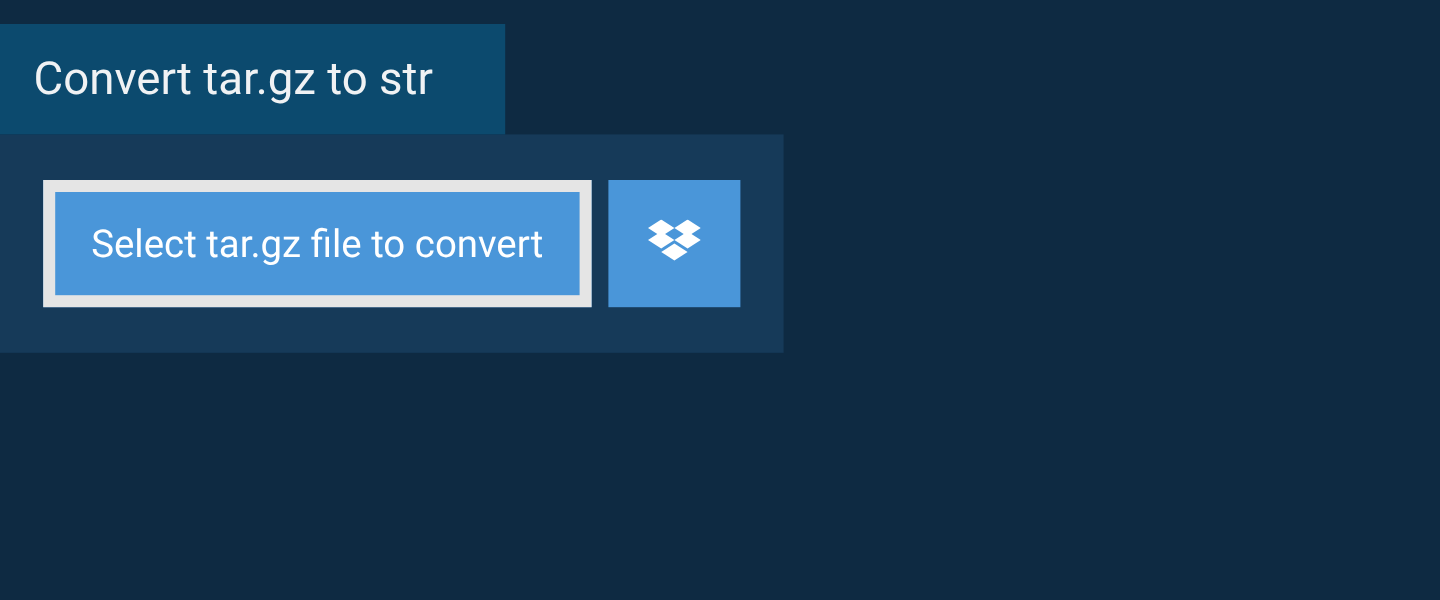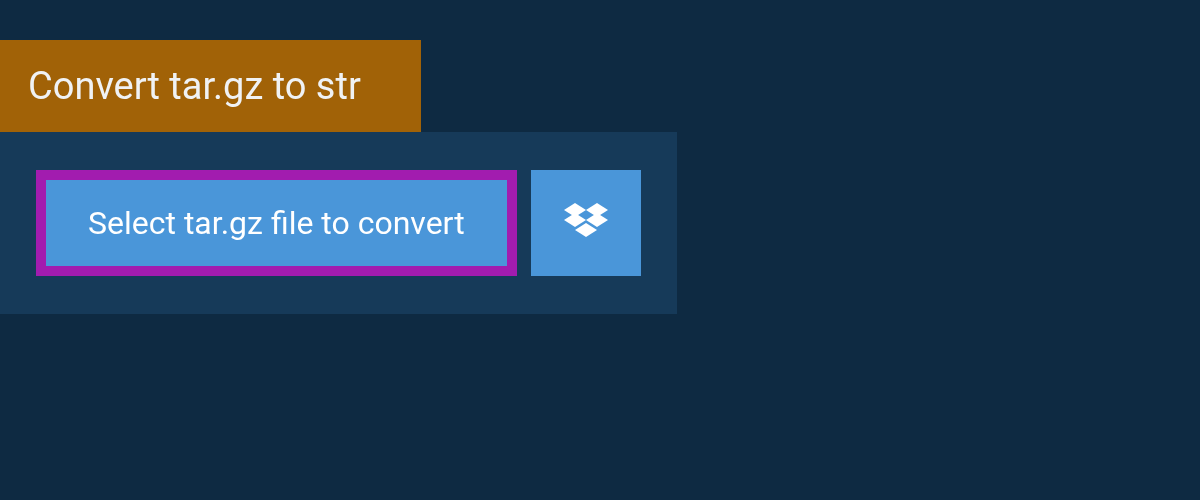--- a/index.html
+++ b/index.html
@@ -8,45 +8,45 @@
       box-sizing: border-box;
     }
     body {
       width: 1200px;
       height: 500px;
       background: #0e2a42;
       font-family: -apple-system, BlinkMacSystemFont, "Segoe UI", Roboto, Helvetica, Arial, sans-serif;
       overflow: hidden;
     }
     .header-tab {
-      background: #a16207;
+      background: #0c4a6e;
       display: inline-block;
       padding: 24px 60px 24px 28px;
-      margin-top: 40px;
+      margin-top: 20px;
     }
     .header-title {
       color: #f0f2f4;
       font-size: 38px;
       font-weight: 400;
     }
     .panel {
       background: #163a59;
       padding: 38px 36px;
       display: flex;
       align-items: stretch;
       gap: 14px;
       width: fit-content;
     }
     .select-button {
       background: #4a96d9;
-      border: 10px solid #a21caf;
+      border: 10px solid #e5e5e5;
       color: #ffffff;
       font-size: 32px;
       font-weight: 400;
-      padding: 24px 42px;
+      padding: 24px 30px;
       cursor: pointer;
       display: flex;
       align-items: center;
       justify-content: center;
     }
     .dropbox-button {
       background: #4a96d9;
       width: 110px;
       display: flex;
       align-items: center;

